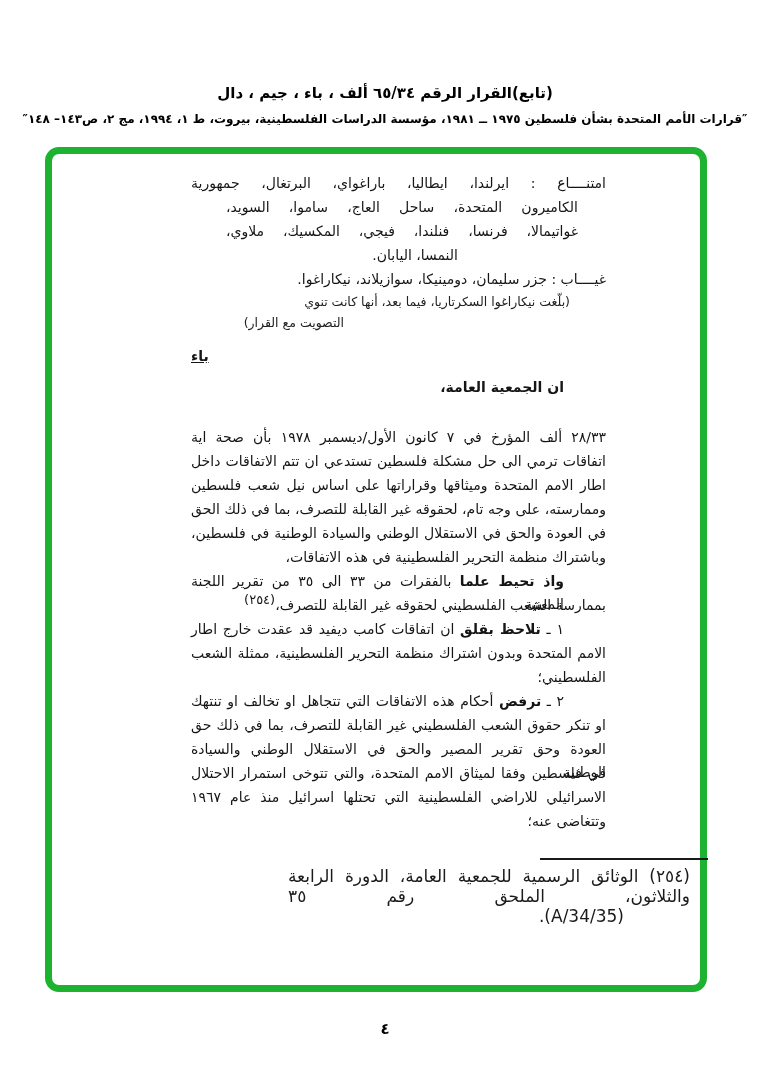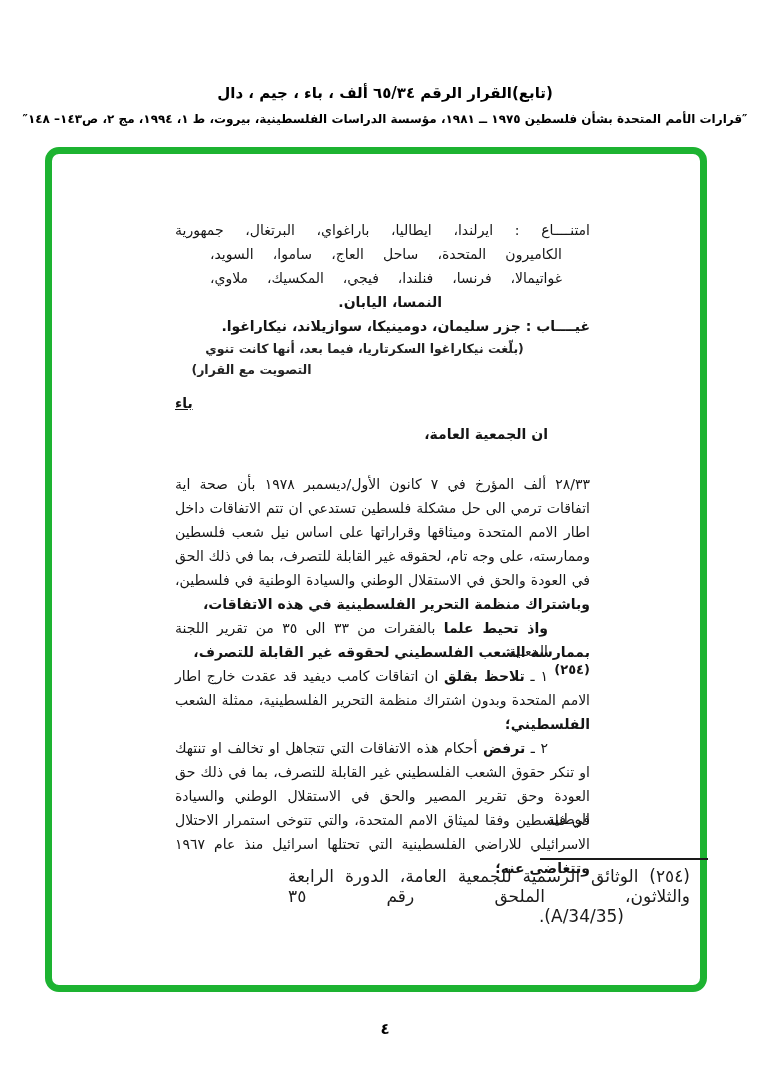--- a/index.html
+++ b/index.html
@@ -45,38 +45,37 @@
     left: 45px; top: 147px;
     width: 662px; height: 845px;
     border: 7px solid #1db331;
     border-radius: 14px;
     box-sizing: border-box;
     background: transparent;
   }
   
   .ln {
     position: absolute;
-    left: 175px;
+    left: 191px;
     width: 415px;
     height: 24px;
     line-height: 23px;
     font-size: 14px;
     direction: rtl;
     box-sizing: border-box;
     white-space: normal;
     overflow: visible;
-    margin-top: 47px;
   }
   .j { text-align: justify; text-align-last: justify; }
-  .r { text-align: right; font-weight: bold; }
+  .r { text-align: right; }
   .c { text-align: left; text-decoration: underline; }
   .b { font-weight: bold; }
   .ind { padding-right: 42px; }
   .cont { padding-right: 28px; padding-left: 35px; }
-  .note { font-size: 12.5px; line-height: 21px; height: 21px; color: #222; text-align: center; }
+  .note { font-size: 12.5px; line-height: 21px; height: 21px; color: #222; }
   .sup {
     font-size: 13px;
     vertical-align: super;
     line-height: 0;
   }
   
   .fn-sep {
     position: absolute;
     left: 540px; top: 858px;
     width: 168px; height: 2px;

